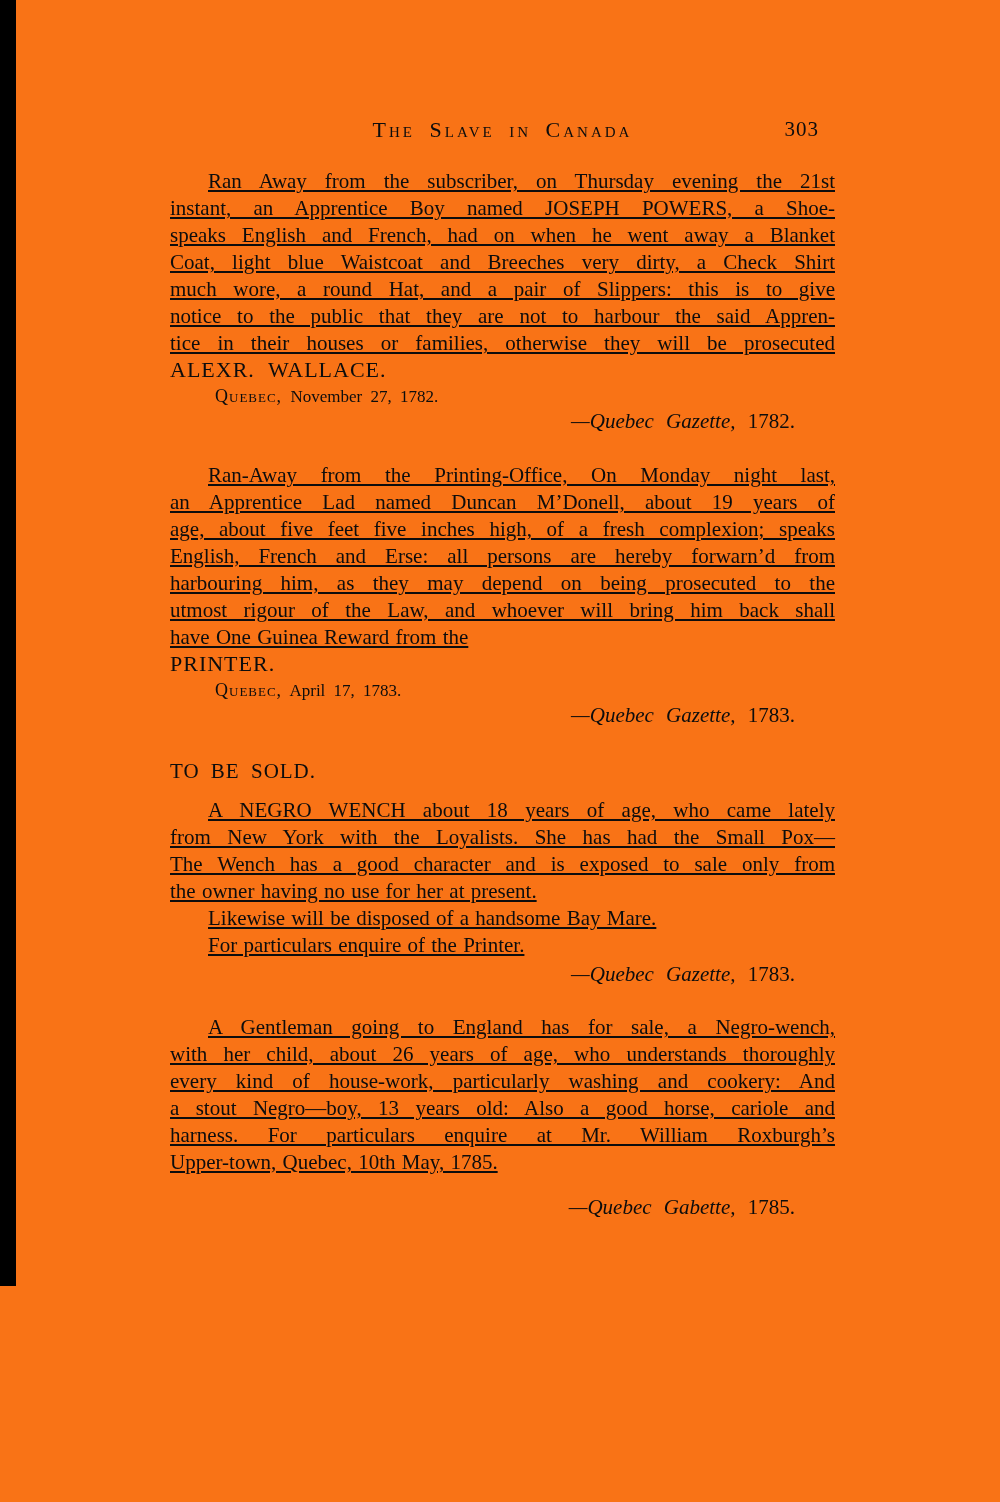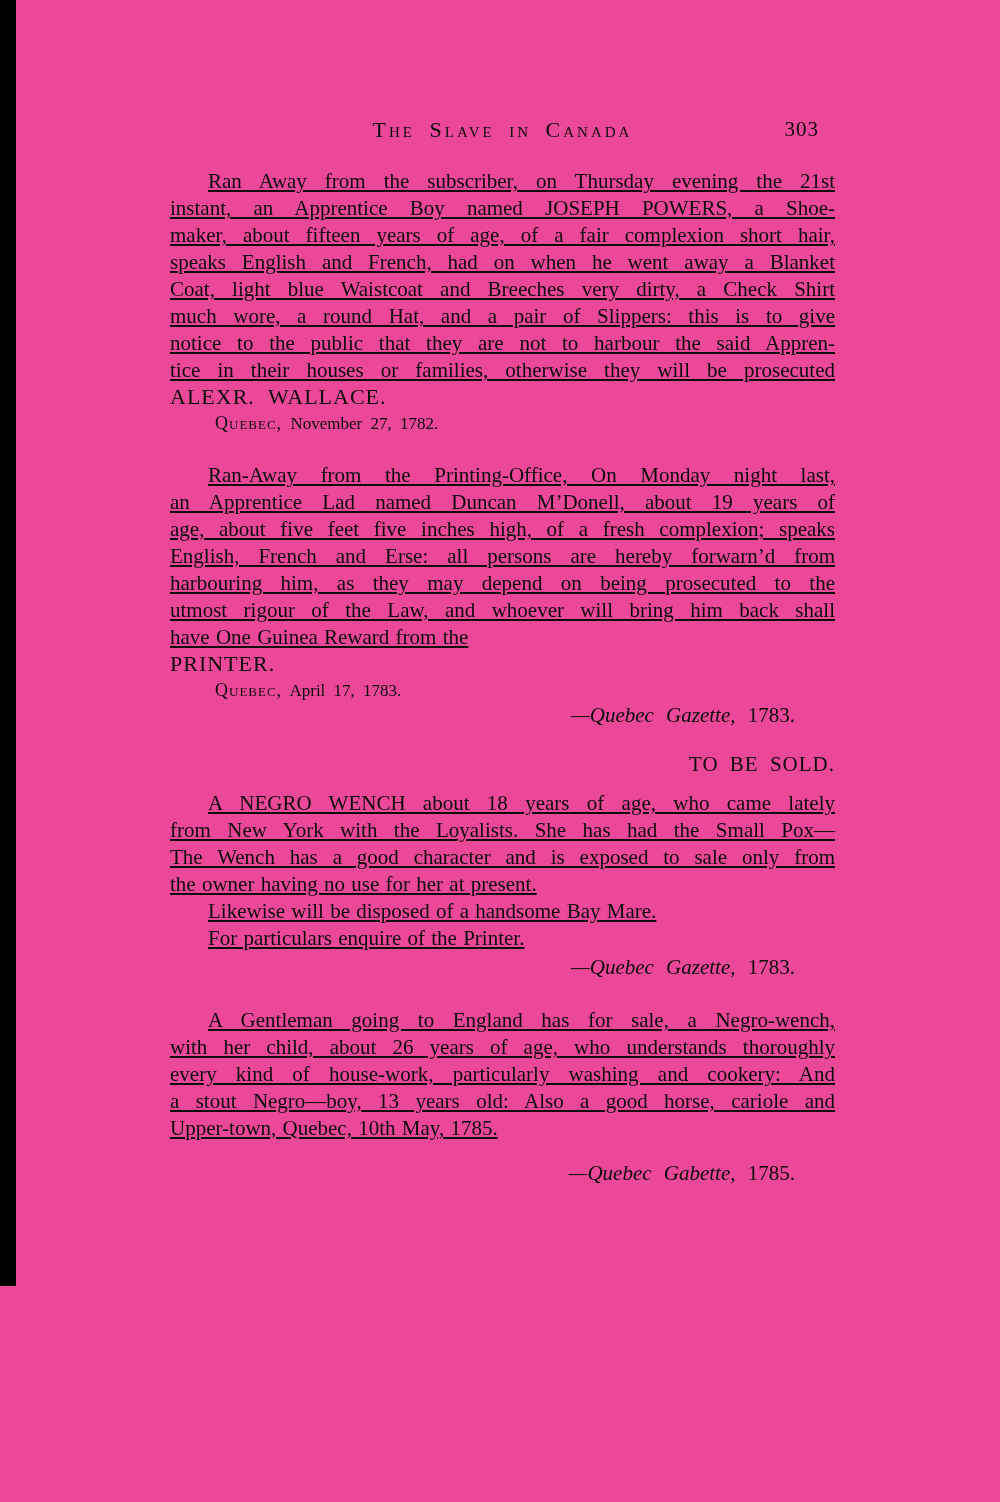--- a/index.html
+++ b/index.html
@@ -1,20 +1,20 @@
 <!DOCTYPE html>
 <html><head>
 <meta charset="utf-8">
 <style>
   html, body { margin: 0; padding: 0; background: #ffffff; }
   .page {
     position: relative;
     width: 1000px;
     height: 1502px;
-    background: #ec4899;
+    background: #f97316;
     overflow: hidden;
     font-family: "Liberation Serif", "DejaVu Serif", serif;
     color: #0d0d0d;
   }
   .gutter {
     position: absolute;
     left: 0; top: 0;
     width: 16px;
     height: 1286px;
     background: #000000;
@@ -78,54 +78,56 @@
   .dateline .sc { font-variant: small-caps; font-size: 18px; letter-spacing: 1px; }
   .citation {
     font-size: 21px;
     line-height: 27px;
     text-align: right;
     padding-right: 40px;
     word-spacing: 7px;
   }
   .citation .src { font-style: italic; }
   .section-heading {
-    margin-top: 22px;
+    margin-top: 29px;
     font-size: 21px;
     line-height: 27px;
-    text-align: right;
+    text-align: left;
     letter-spacing: 1px;
     word-spacing: 5px;
   }
 </style>
 </head>
 <body>
 
 <div class="page">
   <div class="gutter"></div>
 
   <div class="content">
 
     <div class="header">
       <span class="title">The Slave in Canada</span>
       <span class="pagenum">303</span>
     </div>
 
     <div class="para p1">
       <div class="line indent">Ran Away from the subscriber, on Thursday evening the 21st</div>
       <div class="line">instant, an Apprentice Boy named JOSEPH POWERS, a Shoe-</div>
-      <div class="line">maker, about fifteen years of age, of a fair complexion short hair,</div>
       <div class="line">speaks English and French, had on when he went away a Blanket</div>
       <div class="line">Coat, light blue Waistcoat and Breeches very dirty, a Check Shirt</div>
       <div class="line">much wore, a round Hat, and a pair of Slippers: this is to give</div>
       <div class="line">notice to the public that they are not to harbour the said Appren-</div>
       <div class="line">tice in their houses or families, otherwise they will be prosecuted</div>
     </div>
     <div class="signature sig-wallace">ALEXR. WALLACE.</div>
     <div class="dateline">
       <span class="sc">Quebec,</span><span> November 27, 1782.</span>
+    </div>
+    <div class="citation">
+      <span class="src">—Quebec Gazette,</span><span> 1782.</span>
     </div>
 
     <div class="para p2">
       <div class="line indent">Ran-Away from the Printing-Office, On Monday night last,</div>
       <div class="line">an Apprentice Lad named Duncan M’Donell, about 19 years of</div>
       <div class="line">age, about five feet five inches high, of a fresh complexion; speaks</div>
       <div class="line">English, French and Erse: all persons are hereby forwarn’d from</div>
       <div class="line">harbouring him, as they may depend on being prosecuted to the</div>
       <div class="line">utmost rigour of the Law, and whoever will bring him back shall</div>
       <div class="line pl">have One Guinea Reward from the</div>
@@ -149,20 +151,21 @@
     </div>
     <div class="citation" style="margin-top:2px">
       <span class="src">—Quebec Gazette,</span><span> 1783.</span>
     </div>
 
     <div class="para p4">
       <div class="line indent">A Gentleman going to England has for sale, a Negro-wench,</div>
       <div class="line">with her child, about 26 years of age, who understands thoroughly</div>
       <div class="line">every kind of house-work, particularly washing and cookery: And</div>
       <div class="line">a stout Negro—boy, 13 years old: Also a good horse, cariole and</div>
+      <div class="line">harness.  For particulars enquire at Mr. William Roxburgh’s</div>
       <div class="line pl">Upper-town, Quebec, 10th May, 1785.</div>
     </div>
     <div class="citation" style="margin-top:18px">
       <span class="src">—Quebec Gabette,</span><span> 1785.</span>
     </div>
 
   </div>
 </div>
 
 </body></html>

